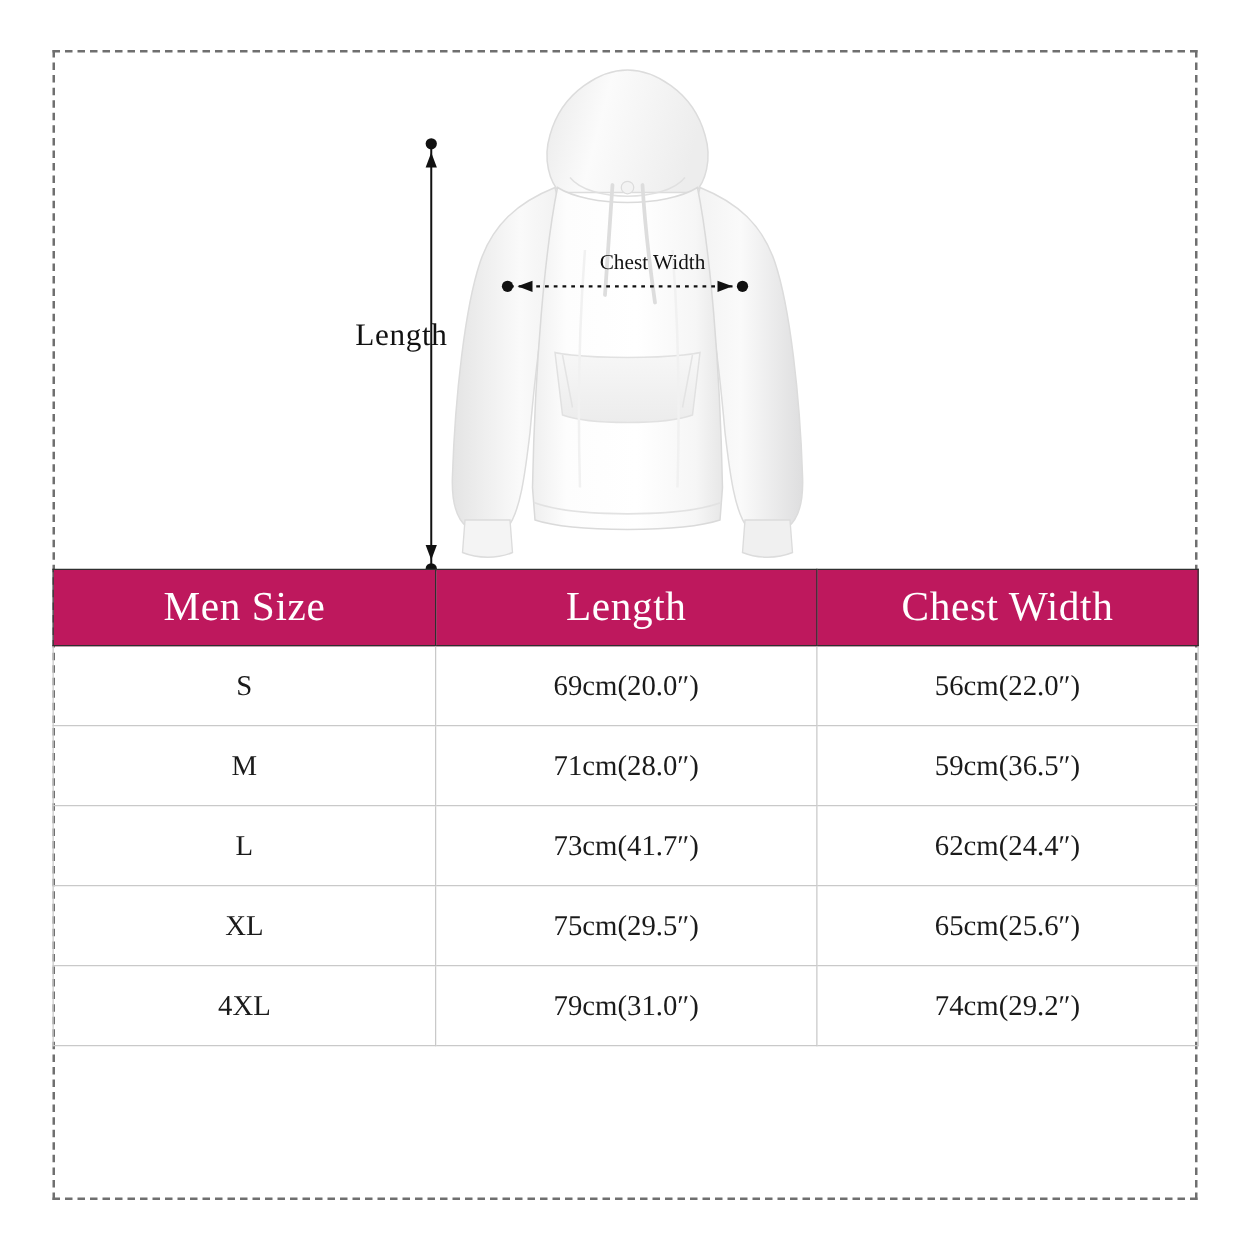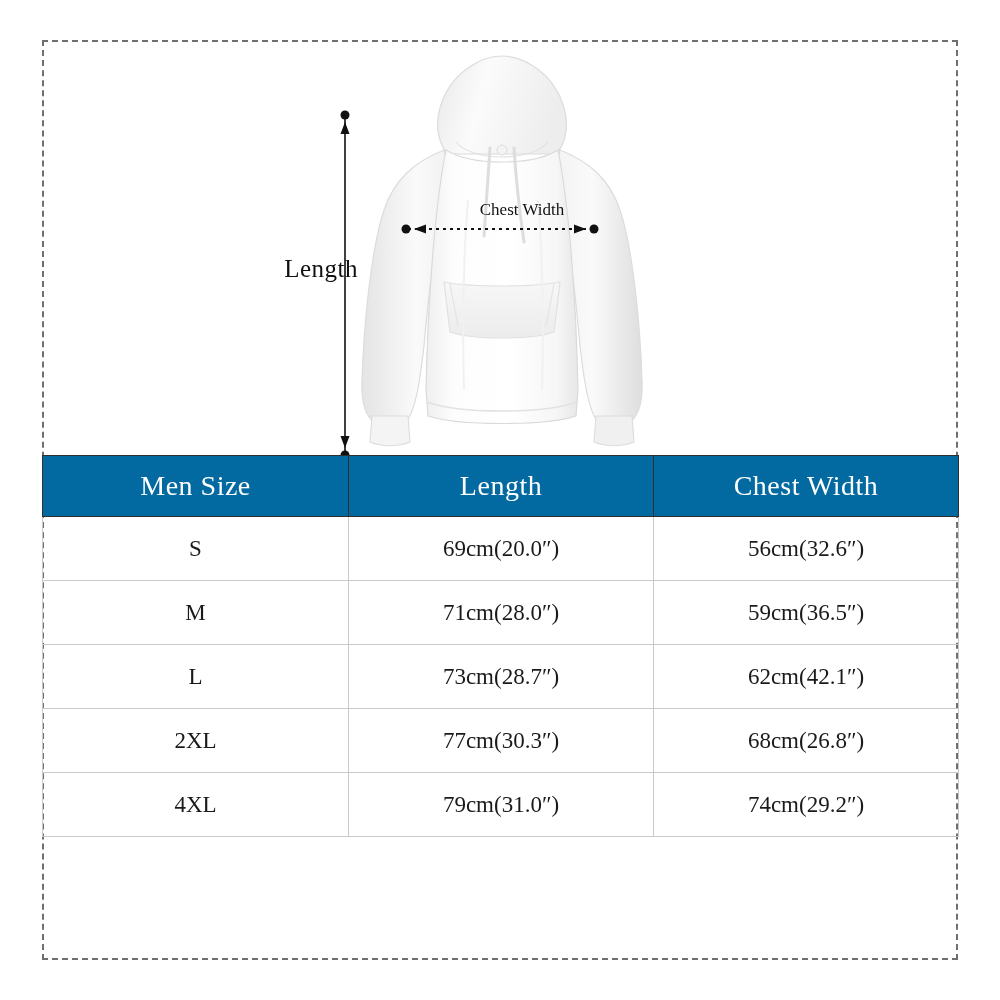--- a/index.html
+++ b/index.html
@@ -94,23 +94,23 @@
     table-layout: fixed;
   }
   .size-table th,
   .size-table td {
     border: 1px solid #c9c9c9;
     text-align: center;
     color: #1a1a1a;
     font-weight: normal;
   }
   .size-table thead th {
-    background: #0369a1;
+    background: #be185d;
     color: #ffffff;
-    font-size: 28px;
+    font-size: 33px;
     height: 58px;
     border: 1px solid #2f2f2f;
     letter-spacing: .5px;
   }
   .size-table tbody td {
     height: 61px;
     font-size: 23px;
   }
   .col-size { width: 306px; }
   .col-len  { width: 305px; }
@@ -211,36 +211,36 @@
       <tr>
         <th>Men Size</th>
         <th>Length</th>
         <th>Chest Width</th>
       </tr>
     </thead>
     <tbody>
       <tr>
         <td>S</td>
         <td>69cm(20.0″)</td>
-        <td>56cm(32.6″)</td>
+        <td>56cm(22.0″)</td>
       </tr>
       <tr>
         <td>M</td>
         <td>71cm(28.0″)</td>
         <td>59cm(36.5″)</td>
       </tr>
       <tr>
         <td>L</td>
-        <td>73cm(28.7″)</td>
-        <td>62cm(42.1″)</td>
-      </tr>
-      <tr>
-        <td>2XL</td>
-        <td>77cm(30.3″)</td>
-        <td>68cm(26.8″)</td>
+        <td>73cm(41.7″)</td>
+        <td>62cm(24.4″)</td>
+      </tr>
+      <tr>
+        <td>XL</td>
+        <td>75cm(29.5″)</td>
+        <td>65cm(25.6″)</td>
       </tr>
       <tr>
         <td>4XL</td>
         <td>79cm(31.0″)</td>
         <td>74cm(29.2″)</td>
       </tr>
     </tbody>
   </table>
 
 </div>

